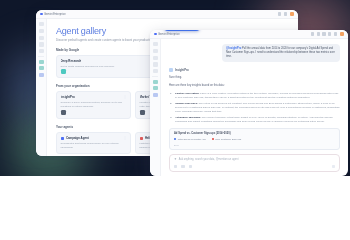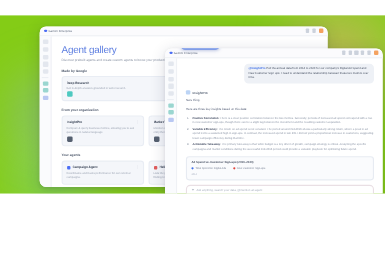--- a/index.html
+++ b/index.html
@@ -5,23 +5,22 @@
   * { box-sizing: border-box; margin: 0; padding: 0; }
   html, body {
     width: 350px; height: 176px;
     overflow: hidden;
     font-family: "Liberation Sans", sans-serif;
     background: #ffffff;
   }
   #stage {
     position: relative;
     width: 350px; height: 176px;
-    background: #84cc16;
+    background: #0f172a;
     overflow: hidden;
-    margin-top: 14px;
   }
   
   .glow { position: absolute; border-radius: 50%; filter: blur(18px); pointer-events: none; }
   .glow-green { left: -10px; top: 104px; width: 120px; height: 90px;
     background: radial-gradient(circle, rgba(120,210,150,.55) 0%, rgba(160,225,180,.18) 55%, rgba(255,255,255,0) 75%); }
   .glow-pink { left: 232px; top: -18px; width: 150px; height: 110px;
     background: radial-gradient(circle, rgba(255,150,150,.50) 0%, rgba(255,190,190,.18) 55%, rgba(255,255,255,0) 75%); }
   .glow-blue { left: 0px; top: 28px; width: 80px; height: 120px;
     background: radial-gradient(circle, rgba(130,170,245,.40) 0%, rgba(190,210,250,.12) 55%, rgba(255,255,255,0) 75%); }
   .glow-lilac { left: 140px; top: 120px; width: 150px; height: 80px;

